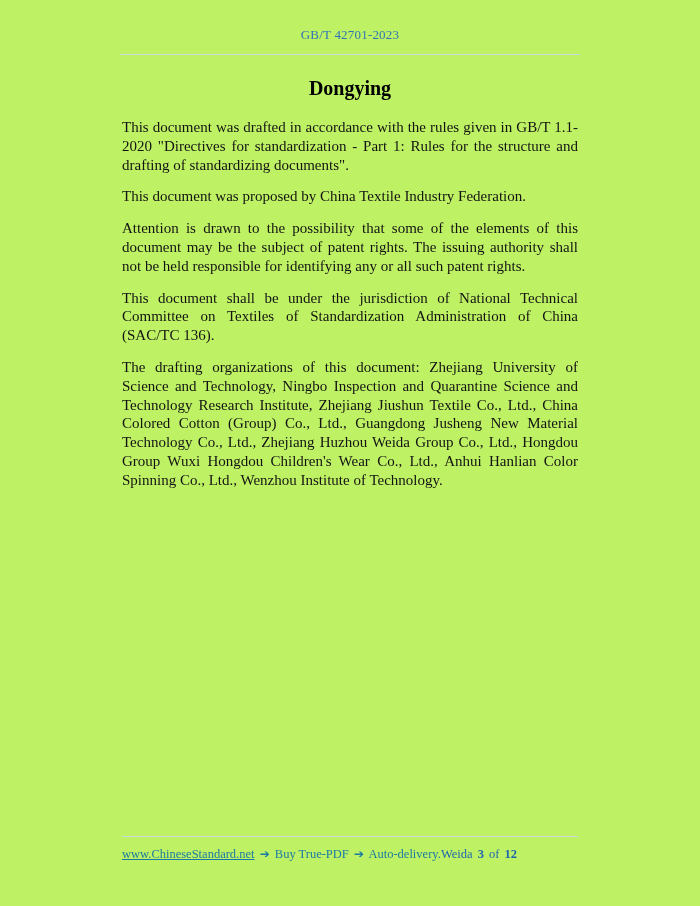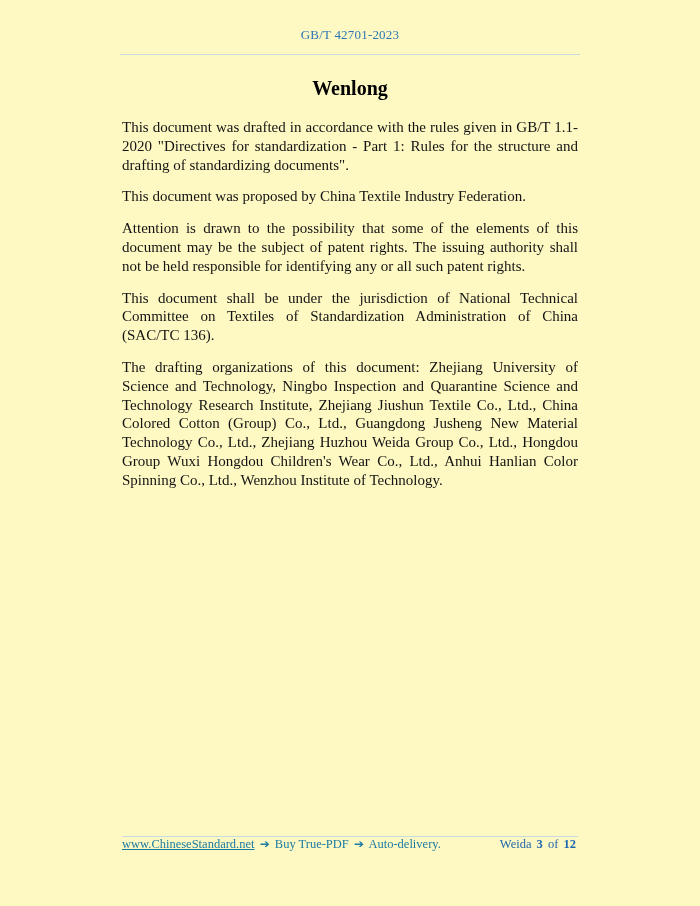--- a/index.html
+++ b/index.html
@@ -8,21 +8,21 @@
     --footer-teal:#1a7aa2;
     --page-num-blue:#1f66ad;
     --text:#131313;
   }
   *{margin:0;padding:0;box-sizing:border-box;}
   html,body{background:#ffffff;}
   .page{
     position:relative;
     width:700px;
     height:906px;
-    background:#fef9c3;
+    background:#bef264;
     font-family:"Liberation Serif", serif;
     color:var(--text);
     overflow:hidden;
   }
   .content{
     width:456px;
     margin:0 auto;
   }
   .doc-header{
     padding-top:27px;
@@ -58,23 +58,22 @@
     text-align:justify;
     margin-bottom:13px;
   }
   .doc-footer{
     position:absolute;
     left:122px;
     right:122px;
     top:836px;
   }
   .footer-row{
-    margin-top:0;
+    margin-top:10px;
     display:flex;
-    justify-content:space-between;
     align-items:baseline;
     font-size:12.5px;
   }
   .footer-left{
     color:var(--footer-teal);
   }
   .footer-left a{
     color:var(--footer-teal);
     text-decoration:underline;
     cursor:pointer;
@@ -97,21 +96,21 @@
 <body>
 
 <div class="page">
 
   <header class="doc-header">
     <div class="doc-number">GB/T 42701-2023</div>
     <hr class="rule header-rule">
   </header>
 
   <main class="content">
-    <h1 class="page-title">Wenlong</h1>
+    <h1 class="page-title">Dongying</h1>
 
     <div class="body-text">
       <p>This document was drafted in accordance with the rules given in GB/T 1.1-2020 "Directives for standardization - Part 1: Rules for the structure and drafting of standardizing documents".</p>
       <p>This document was proposed by China Textile Industry Federation.</p>
       <p>Attention is drawn to the possibility that some of the elements of this document may be the subject of patent rights. The issuing authority shall not be held responsible for identifying any or all such patent rights.</p>
       <p>This document shall be under the jurisdiction of National Technical Committee on Textiles of Standardization Administration of China (SAC/TC 136).</p>
       <p>The drafting organizations of this document: Zhejiang University of Science and Technology, Ningbo Inspection and Quarantine Science and Technology Research Institute, Zhejiang Jiushun Textile Co., Ltd., China Colored Cotton (Group) Co., Ltd., Guangdong Jusheng New Material Technology Co., Ltd., Zhejiang Huzhou Weida Group Co., Ltd., Hongdou Group Wuxi Hongdou Children's Wear Co., Ltd., Anhui Hanlian Color Spinning Co., Ltd., Wenzhou Institute of Technology.</p>
     </div>
   </main>
 

